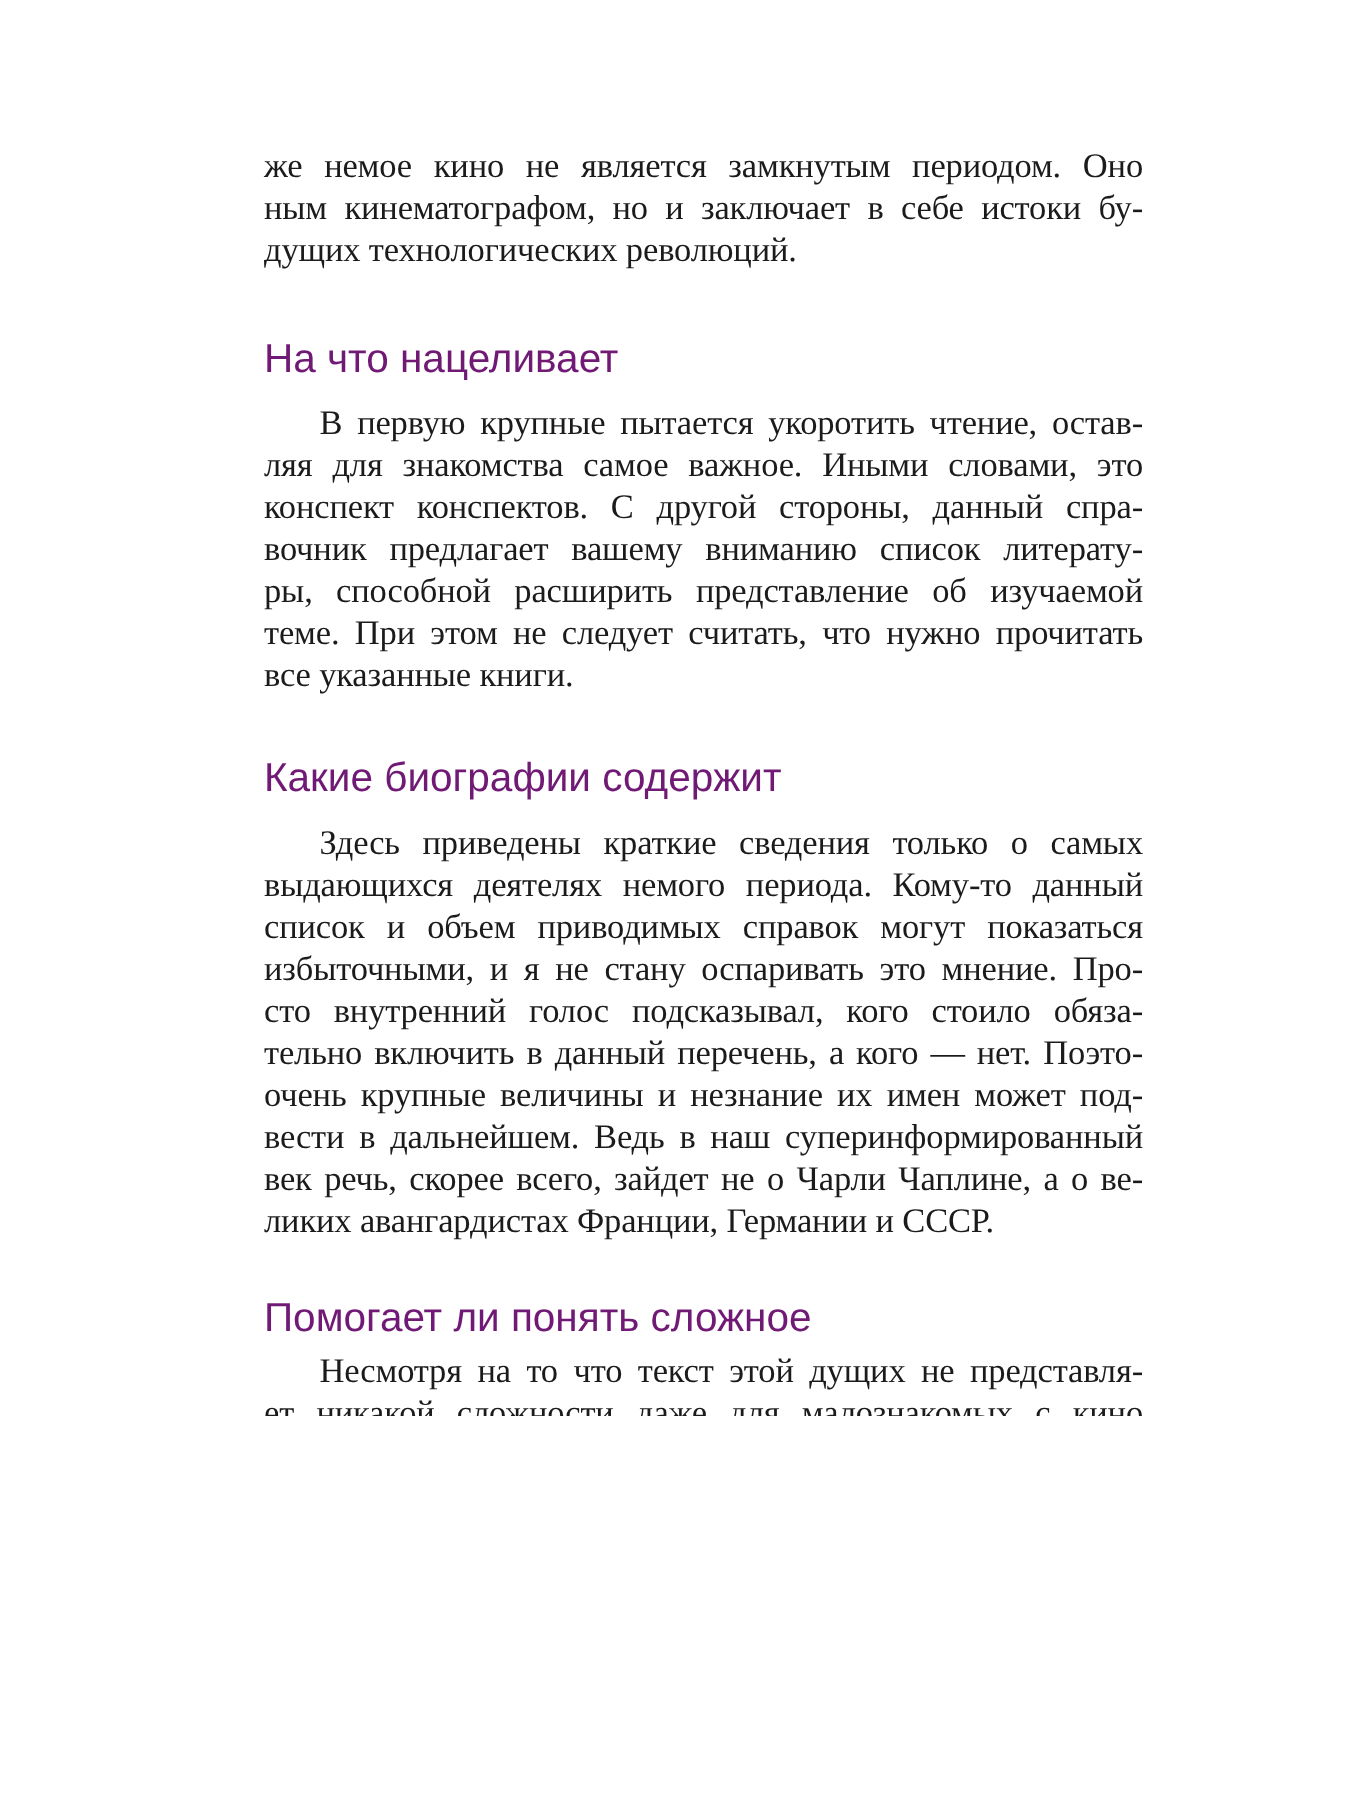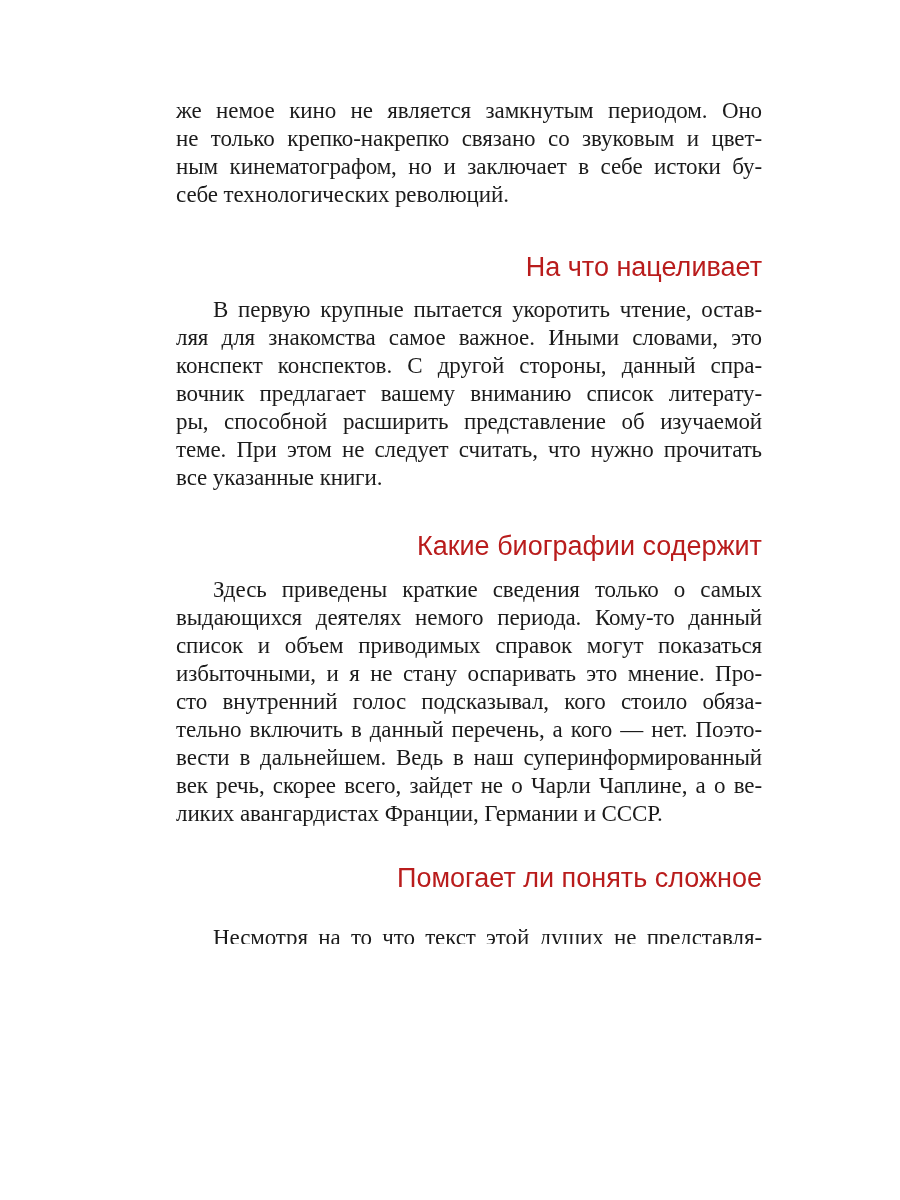--- a/index.html
+++ b/index.html
@@ -41,26 +41,26 @@
   
   .para.indent .line:first-child {
     text-indent: 37px;
   }
 
   .heading {
     font-family: "Liberation Sans", "DejaVu Sans", sans-serif;
     font-weight: 400;
     font-size: 27px;
     line-height: 28px;
-    color: #b91c1c;
-    text-align: right;
+    color: #701a75;
+    text-align: left;
     margin: 44px 0 15px 0;
   }
   .heading.h2 { margin-top: 40px; margin-bottom: 16px; }
-  .heading.h3 { margin-top: 36px; margin-bottom: 32px; }
+  .heading.h3 { margin-top: 36px; margin-bottom: 8px; }
 
   .page-footer {
     position: absolute;
     left: 176px;
     top: 1112px;
     width: 586px;
     text-align: center;
   }
   .page-number {
     font-family: "Liberation Sans", "DejaVu Sans", sans-serif;
@@ -70,23 +70,22 @@
   }
 </style>
 </head>
 <body>
 
 <div class="page">
   <main class="text-block">
 
     <div class="para">
         <div class="line">же немое кино не является замкнутым периодом. Оно</div>
-        <div class="line">не только крепко-накрепко связано со звуковым и цвет-</div>
         <div class="line">ным кинематографом, но и заключает в себе истоки бу-</div>
-        <div class="line">себе технологических революций.</div>
+        <div class="line">дущих технологических революций.</div>
       </div>
 
     <h2 class="heading h1">На что нацеливает</h2>
 
     <div class="para indent">
         <div class="line">В первую крупные пытается укоротить чтение, остав-</div>
         <div class="line">ляя для знакомства самое важное. Иными словами, это</div>
         <div class="line">конспект конспектов. С другой стороны, данный спра-</div>
         <div class="line">вочник предлагает вашему вниманию список литерату-</div>
         <div class="line">ры, способной расширить представление об изучаемой</div>
@@ -96,20 +95,21 @@
 
     <h2 class="heading h2">Какие биографии содержит</h2>
 
     <div class="para indent">
         <div class="line">Здесь приведены краткие сведения только о самых</div>
         <div class="line">выдающихся деятелях немого периода. Кому-то данный</div>
         <div class="line">список и объем приводимых справок могут показаться</div>
         <div class="line">избыточными, и я не стану оспаривать это мнение. Про-</div>
         <div class="line">сто внутренний голос подсказывал, кого стоило обяза-</div>
         <div class="line">тельно включить в данный перечень, а кого — нет. Поэто-</div>
+        <div class="line">очень крупные величины и незнание их имен может под-</div>
         <div class="line">вести в дальнейшем. Ведь в наш суперинформированный</div>
         <div class="line">век речь, скорее всего, зайдет не о Чарли Чаплине, а о ве-</div>
         <div class="line">ликих авангардистах Франции, Германии и СССР.</div>
       </div>
 
     <h2 class="heading h3">Помогает ли понять сложное</h2>
 
     <div class="para indent cont">
         <div class="line">Несмотря на то что текст этой дущих не представля-</div>
         <div class="line">ет никакой сложности даже для малознакомых с кино</div>

